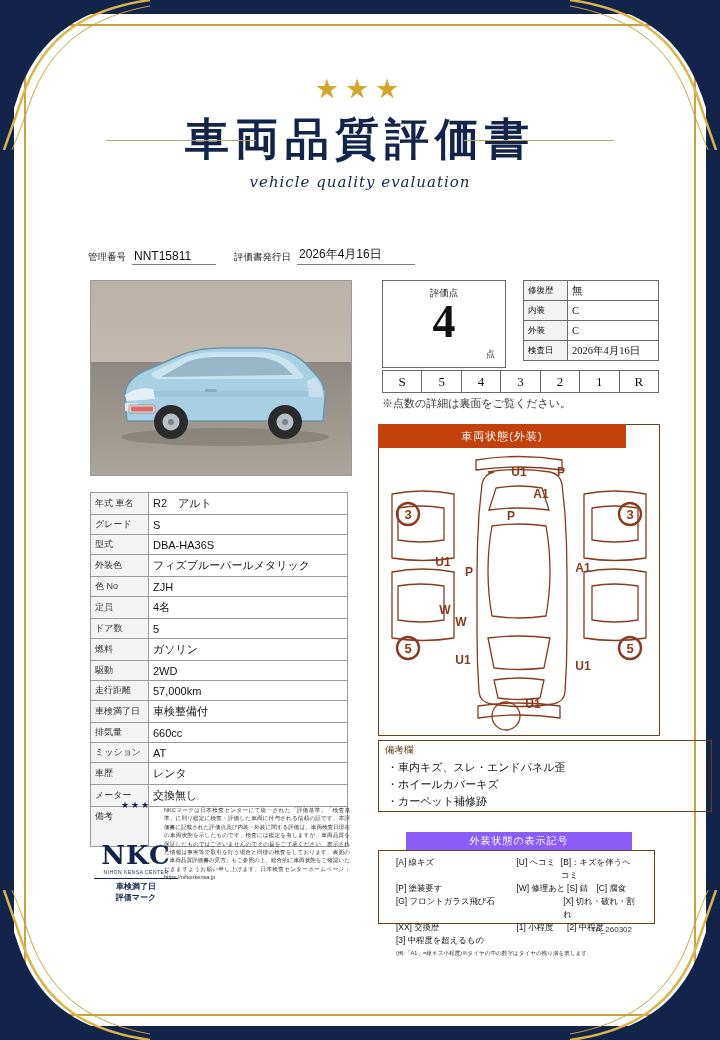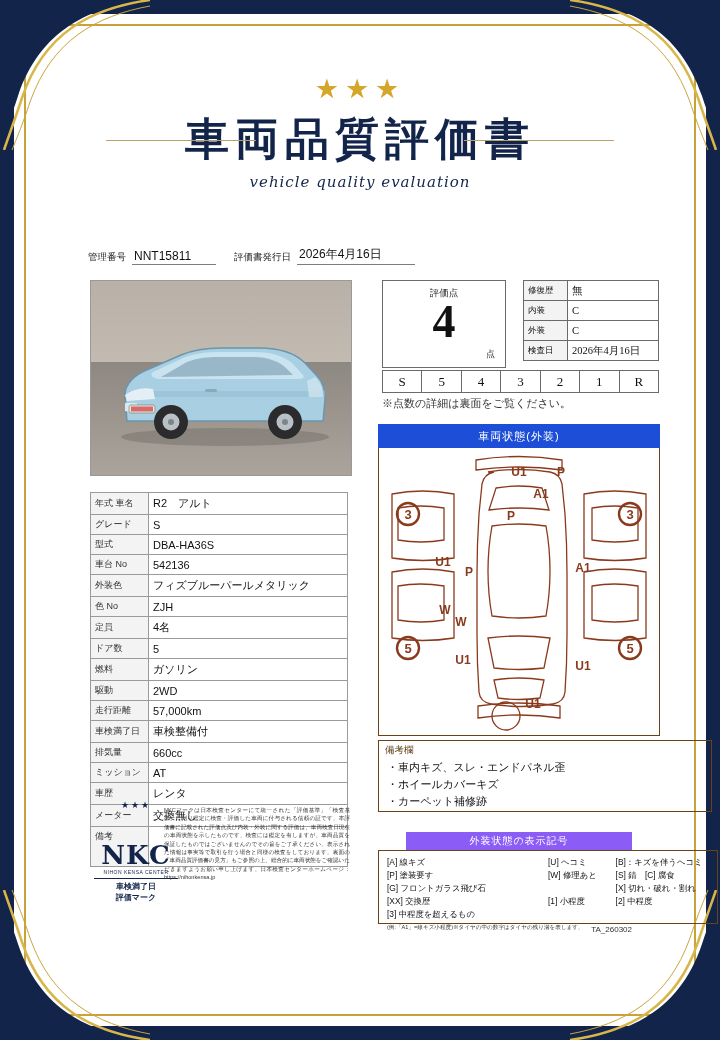--- a/index.html
+++ b/index.html
@@ -173,22 +173,22 @@
   .info-tbl td{ border:1px solid #6a6a6a; height:20px; padding:1px 4px; color:#111;font-family:Liberation Serif, serif; }
   .info-tbl td.k{ width:44px; background:#f3f3f3; font-size:8.5px; }
   .info-tbl td.v{ font-size:10.5px; }
 
   
   .diag-panel{
     position:absolute; left:364px; top:410px; width:282px; height:312px;
     border:1px solid #6a4218;
   }
   .diag-head{
-    position:absolute; left:364px; top:410px; width:282px; height:24px;
-    background:#1d4ed8; color:#fff; font-size:11px; text-align:center;
+    position:absolute; left:364px; top:410px; width:248px; height:24px;
+    background:#c2410c; color:#fff; font-size:11px; text-align:center;
     line-height:24px; letter-spacing:1px;
   }
   .diagram{ position:absolute; left:364px; top:434px; width:282px; height:288px; }
 
   .remarks{
     position:absolute; left:364px; top:726px; width:334px; height:72px;
     border:1px solid #6a4218;
   }
   .remarks-title{
     position:absolute; left:6px; top:3px; font-size:9.5px; color:#5b3a13;
@@ -197,24 +197,24 @@
     position:absolute; left:8px; top:18px; right:6px;
     font-size:11px; color:#111; line-height:1.55;
   }
 
   .legend-head{
     position:absolute; left:392px; top:818px; width:226px; height:18px;
     background:#8b5cf6; color:#fff; font-size:10px; text-align:center; line-height:18px;
     letter-spacing:1px;
   }
   .legend-box{
-    position:absolute; left:364px; top:836px; width:340px; height:74px;
+    position:absolute; left:364px; top:836px; width:277px; height:74px;
     border:1px solid #6a4218;
     font-size:8.4px; color:#111;
-    padding:5px 8px;
+    padding:5px 17px;
   }
   .legend-row{ display:flex; line-height:1.55; }
   .legend-col{ width:50%; }
   .legend-note{ font-size:5.6px; color:#333; margin-top:3px; line-height:1.3;}
 
   .docid{
     position:absolute; right:74px; bottom:92px; font-size:8px; color:#333;
   }
 </style>
 </head>
@@ -303,24 +303,20 @@
             <td class="k">年式 車名</td>
             <td class="v">R2　アルト</td>
           </tr>
         <tr>
             <td class="k">グレード</td>
             <td class="v">S</td>
           </tr>
         <tr>
             <td class="k">型式</td>
             <td class="v">DBA-HA36S</td>
-          </tr>
-        <tr>
-            <td class="k">車台 No</td>
-            <td class="v">542136</td>
           </tr>
         <tr>
             <td class="k">外装色</td>
             <td class="v">フィズブルーパールメタリック</td>
           </tr>
         <tr>
             <td class="k">色 No</td>
             <td class="v">ZJH</td>
           </tr>
         <tr>

